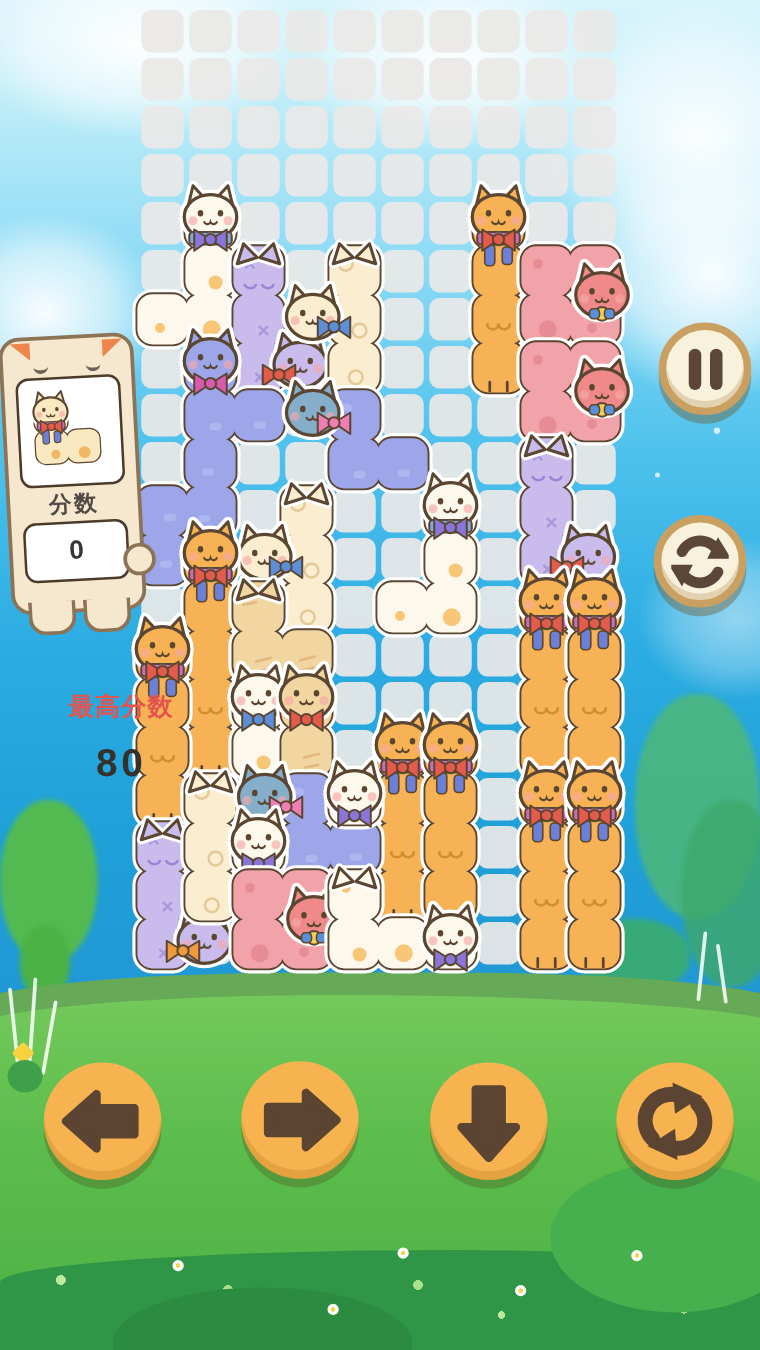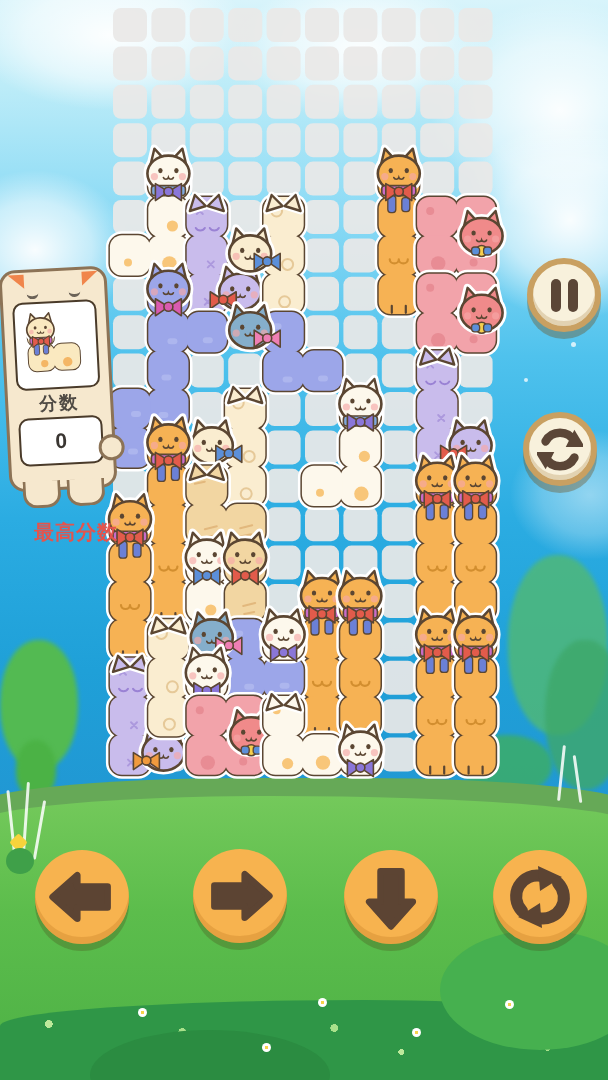--- a/index.html
+++ b/index.html
@@ -41,21 +41,21 @@
   .panel .eye{position:absolute;top:18px;width:12px;height:6px;border-bottom:3px solid #6B6257;border-radius:0 0 8px 8px;}
   .panel .eye.l{left:24px}.panel .eye.r{right:24px}
   .preview-box{position:absolute;left:9px;top:30px;width:80px;height:84px;background:#FFFFFF;border:2.5px solid #4A3B2A;border-radius:10px;}
   .score-label{position:absolute;left:0;top:120px;width:100%;text-align:center;font-size:18px;font-weight:bold;color:#4F4A44;letter-spacing:2px;}
   .score-box{position:absolute;left:9px;top:146px;width:80px;height:44px;background:#FFFFFF;border:2.5px solid #4A3B2A;border-radius:10px;
              display:flex;align-items:center;justify-content:center;font-size:21px;font-weight:bold;color:#3A3632;}
   .paw{position:absolute;bottom:-20px;width:32px;height:24px;background:#F6E8CE;border:3px solid #8C7356;border-top:none;border-radius:0 0 14px 14px;}
   .paw.p1{left:10px}.paw.p2{right:10px}
   .tail{position:absolute;right:-12px;bottom:24px;width:20px;height:20px;background:#F6E8CE;border:3px solid #8C7356;border-radius:50%;}
 
-  .best{position:absolute;left:0;top:519px;width:118px;text-align:right;z-index:6;}
+  .best{position:absolute;left:0;top:552px;width:118px;text-align:center;z-index:6;padding-left:38px;}
   .best .lbl{font-size:20px;font-weight:bold;color:#E4544D;letter-spacing:1px;}
   .best .val{margin-top:14px;font-size:31px;font-weight:bold;color:#35322E;letter-spacing:3px;}
 
   
   .cream-btn{position:absolute;width:62px;height:62px;border-radius:50%;background:#F8F1DC;
              border:6px solid #C9A061;box-shadow:0 7px 0 rgba(110,80,30,.38), inset 0 -5px 0 rgba(170,130,70,.28);
              display:flex;align-items:center;justify-content:center;z-index:6;cursor:pointer;}
   
   .orange-btn{position:absolute;width:94px;height:94px;border-radius:50%;background:#F7B34F;
               box-shadow:0 7px 0 rgba(70,50,15,.25), inset 0 -7px 0 rgba(205,135,45,.4);
@@ -1332,20 +1332,21 @@
   </div>
   <div class="score-label">分数</div>
   <div class="score-box">0</div>
   <div class="paw p1"></div>
   <div class="paw p2"></div>
   <div class="tail"></div>
 </div>
 
 <div class="best">
   <div class="lbl">最高分数</div>
+  <div class="val">80</div>
 </div>
 
 <div class="cream-btn" style="left:527px;top:258px;">
   <svg width="44" height="44" viewBox="-22 -22 44 44">
     <rect x="-13" y="-16" width="10" height="33" rx="5" fill="#5B4637"></rect>
     <rect x="4" y="-16" width="10" height="33" rx="5" fill="#5B4637"></rect>
   </svg>
 </div>
 <div class="cream-btn" style="left:523px;top:412px;">
   <svg width="46" height="46" viewBox="-24 -24 48 48">

